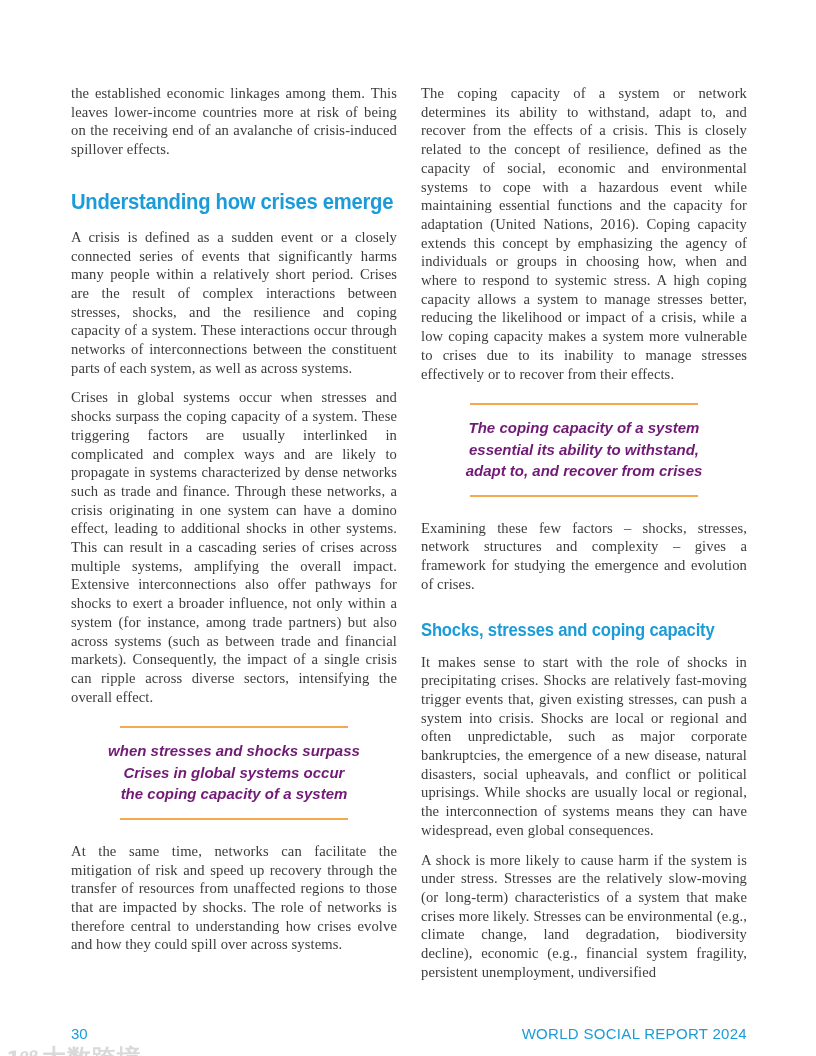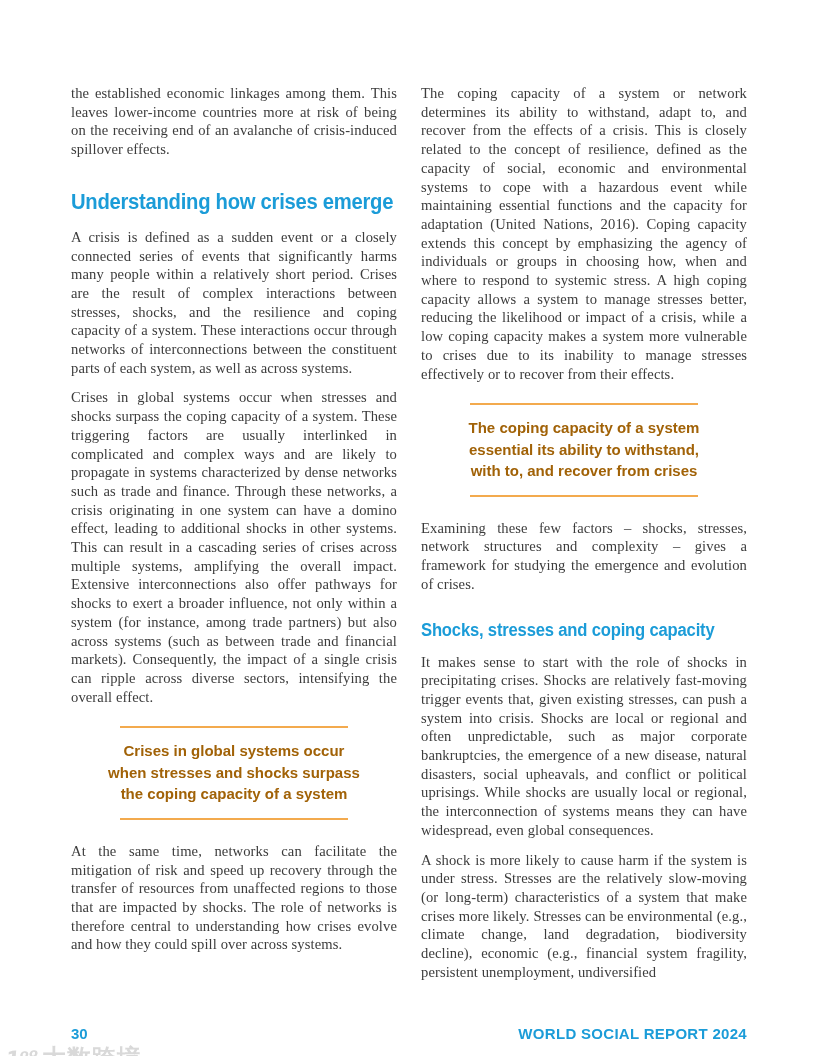--- a/index.html
+++ b/index.html
@@ -71,37 +71,38 @@
     border: none;
     border-top: 2px solid #f3aa4e;
     width: 228px;
     margin: 0 auto;
   }
 
   .pullquote .qtext {
     padding: 12px 0 13px 0;
     font-family: "Liberation Sans", sans-serif;
     font-weight: 700;
+    font-style: italic;
     font-size: 15px;
     line-height: 21.5px;
-    color: #a16207;
+    color: #701a75;
   }
 
   .pullquote .qline { display: block; }
 
   .footer {
     position: absolute;
     left: 71px;
     top: 1005px;
     width: 676px;
     display: flex;
     justify-content: space-between;
     align-items: baseline;
     font-family: "Liberation Sans", sans-serif;
-    font-weight: 700;
+    font-weight: 400;
     color: #1b9cd8;
     gap: 47px;
   }
 
   .footer .pagenum { font-size: 15px; }
   .footer .report  { font-size: 15px; letter-spacing: 0.3px; }
 
   .watermark {
     position: absolute;
     left: 6px;
@@ -137,39 +138,39 @@
 
       <h1 class="h1">Understanding how crises emerge</h1>
 
       <p class="body-p">A crisis is defined as a sudden event or a closely connected series of events that significantly harms many people within a relatively short period. Crises are the result of complex interactions between stresses, shocks, and the resilience and coping capacity of a system. These interactions occur through networks of interconnections between the constituent parts of each system, as well as across systems.</p>
 
       <p class="body-p">Crises in global systems occur when stresses and shocks surpass the coping capacity of a system. These triggering factors are usually interlinked in complicated and complex ways and are likely to propagate in systems characterized by dense networks such as trade and finance. Through these networks, a crisis originating in one system can have a domino effect, leading to additional shocks in other systems. This can result in a cascading series of crises across multiple systems, amplifying the overall impact. Extensive interconnections also offer pathways for shocks to exert a broader influence, not only within a system (for instance, among trade partners) but also across systems (such as between trade and financial markets). Consequently, the impact of a single crisis can ripple across diverse sectors, intensifying the overall effect.</p>
 
       <div class="pullquote">
         <div class="rule"></div>
         <div class="qtext">
+          <span class="qline">when stresses and shocks surpass</span>
           <span class="qline">Crises in global systems occur</span>
-          <span class="qline">when stresses and shocks surpass</span>
           <span class="qline">the coping capacity of a system</span>
         </div>
         <div class="rule"></div>
       </div>
 
       <p class="body-p">At the same time, networks can facilitate the mitigation of risk and speed up recovery through the transfer of resources from unaffected regions to those that are impacted by shocks. The role of networks is therefore central to understanding how crises evolve and how they could spill over across systems.</p>
     </div>
 
     <div class="col">
       <p class="body-p">The coping capacity of a system or network determines its ability to withstand, adapt to, and recover from the effects of a crisis. This is closely related to the concept of resilience, defined as the capacity of social, economic and environmental systems to cope with a hazardous event while maintaining essential functions and the capacity for adaptation (United Nations, 2016). Coping capacity extends this concept by emphasizing the agency of individuals or groups in choosing how, when and where to respond to systemic stress. A high coping capacity allows a system to manage stresses better, reducing the likelihood or impact of a crisis, while a low coping capacity makes a system more vulnerable to crises due to its inability to manage stresses effectively or to recover from their effects.</p>
 
       <div class="pullquote">
         <div class="rule"></div>
         <div class="qtext">
           <span class="qline">The coping capacity of a system</span>
           <span class="qline">essential its ability to withstand,</span>
-          <span class="qline">with to, and recover from crises</span>
+          <span class="qline">adapt to, and recover from crises</span>
         </div>
         <div class="rule"></div>
       </div>
 
       <p class="body-p">Examining these few factors – shocks, stresses, network structures and complexity – gives a framework for studying the emergence and evolution of crises.</p>
 
       <h2 class="h2">Shocks, stresses and coping capacity</h2>
 
       <p class="body-p">It makes sense to start with the role of shocks in precipitating crises. Shocks are relatively fast-moving trigger events that, given existing stresses, can push a system into crisis. Shocks are local or regional and often unpredictable, such as major corporate bankruptcies, the emergence of a new disease, natural disasters, social upheavals, and conflict or political uprisings. While shocks are usually local or regional, the interconnection of systems means they can have widespread, even global consequences.</p>
 

